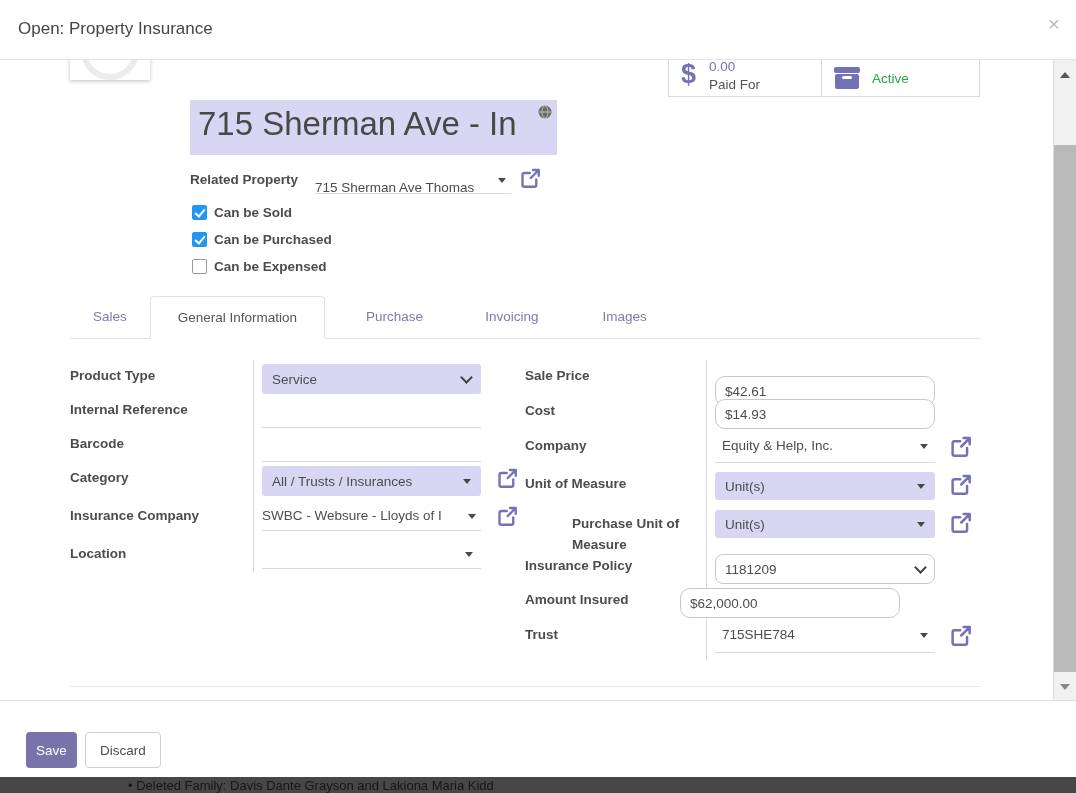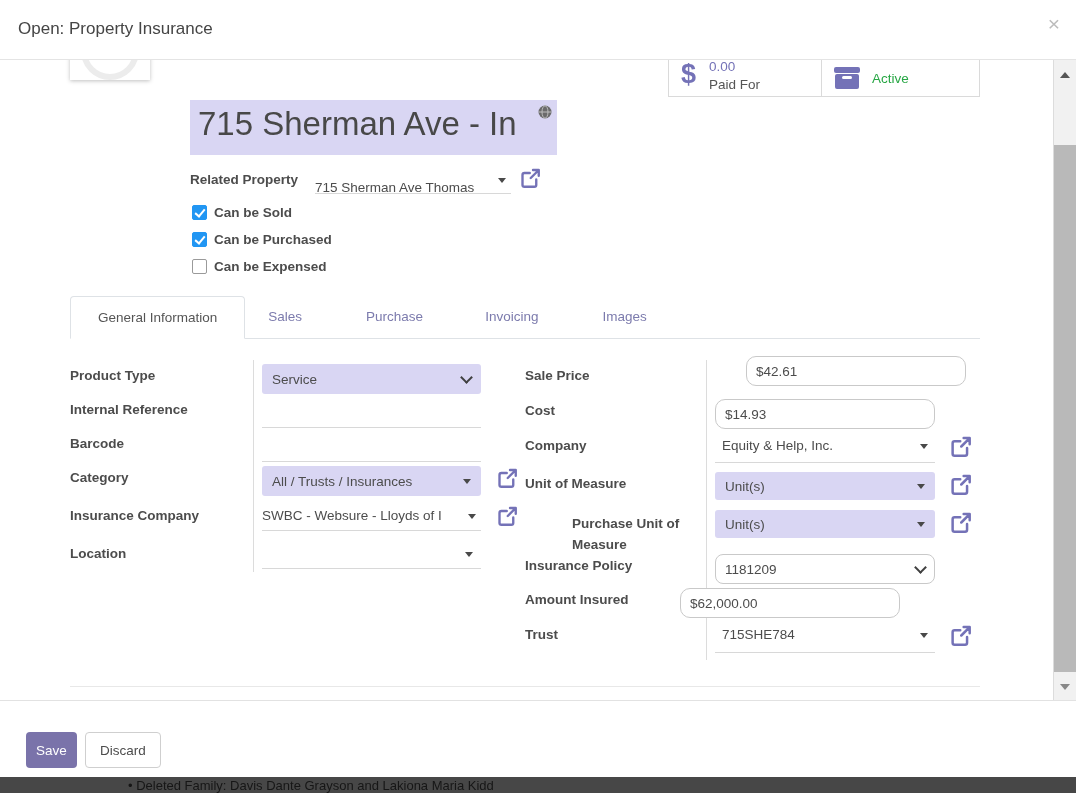--- a/index.html
+++ b/index.html
@@ -155,22 +155,22 @@
     <div class="cbrow" style="left:192px; top:172px;">
       <span class="cb checked"></span>
       <span class="cblabel">Can be Purchased</span>
     </div>
     <div class="cbrow" style="left:192px; top:199px;">
       <span class="cb"></span>
       <span class="cblabel">Can be Expensed</span>
     </div>
 
     <div class="tabsbar">
+      <div class="tab">Sales</div>
       <div class="tab active">General Information</div>
-      <div class="tab">Sales</div>
       <div class="tab" style="margin-left:18px;">Purchase</div>
       <div class="tab" style="margin-left:16px;">Invoicing</div>
       <div class="tab" style="margin-left:18px;">Images</div>
     </div>
 
     <div class="vrule" style="left:253px; top:300px; height:212px;"></div>
     <div class="vrule" style="left:706px; top:300px; height:300px;"></div>
 
     <div class="abs lbl" style="left:70px; top:308px;">Product Type</div>
     <div class="sel" style="left:262px; top:304px; width:219px;">
@@ -210,21 +210,21 @@
           <path d="M10.4 1.6H15v4.6M14.8 1.8L8.6 8" fill="none" stroke="#7472b7" stroke-width="1.9" stroke-linecap="round" stroke-linejoin="round"></path>
         </svg>
     </span>
 
     <div class="abs lbl" style="left:70px; top:486px;">Location</div>
     <div class="abs" style="left:262px; top:486px; width:219px; height:22px;"><span class="val"></span></div>
     <span class="caret abs" style="left:465px; top:492px;"></span>
     <div class="uline" style="left:262px; top:508px; width:219px;"></div>
 
     <div class="abs lbl" style="left:525px; top:308px;">Sale Price</div>
-    <div class="inp" style="left:715px; top:296px; width:220px;margin-left:31px;">
+    <div class="inp" style="left:715px; top:316px; width:220px;">
       <span>$42.61</span>
       </div>
 
     <div class="abs lbl" style="left:525px; top:343px;">Cost</div>
     <div class="inp" style="left:715px; top:339px; width:220px;">
       <span>$14.93</span>
       </div>
 
     <div class="abs lbl" style="left:525px; top:378px;">Company</div>
     <div class="abs val" style="left:722px; top:378px;">Equity &amp; Help, Inc.</div>

